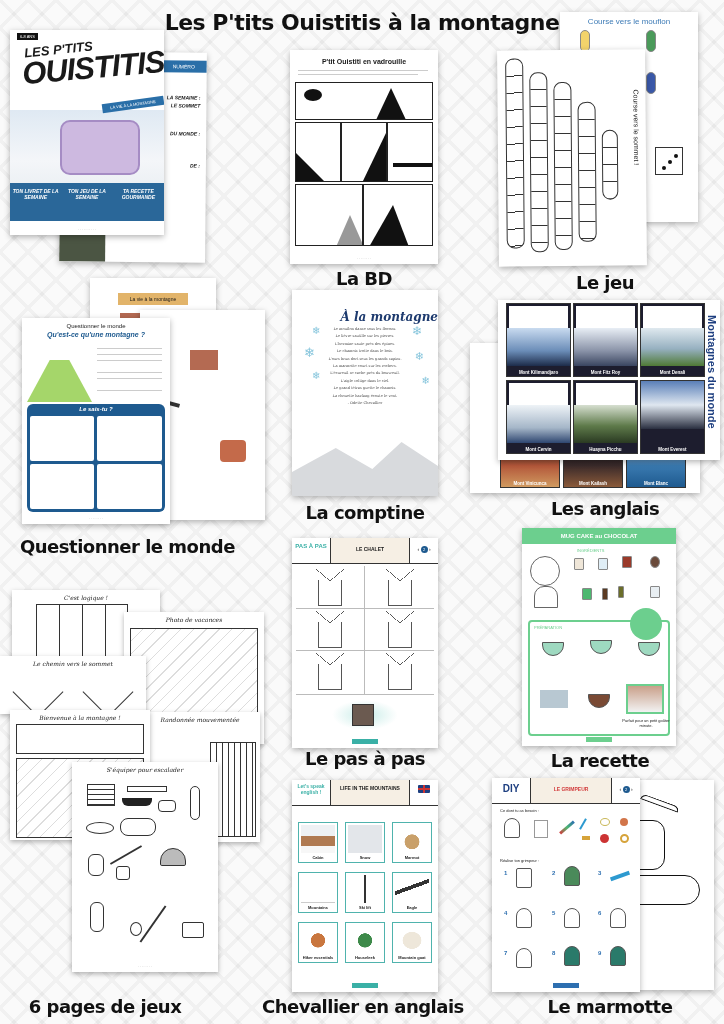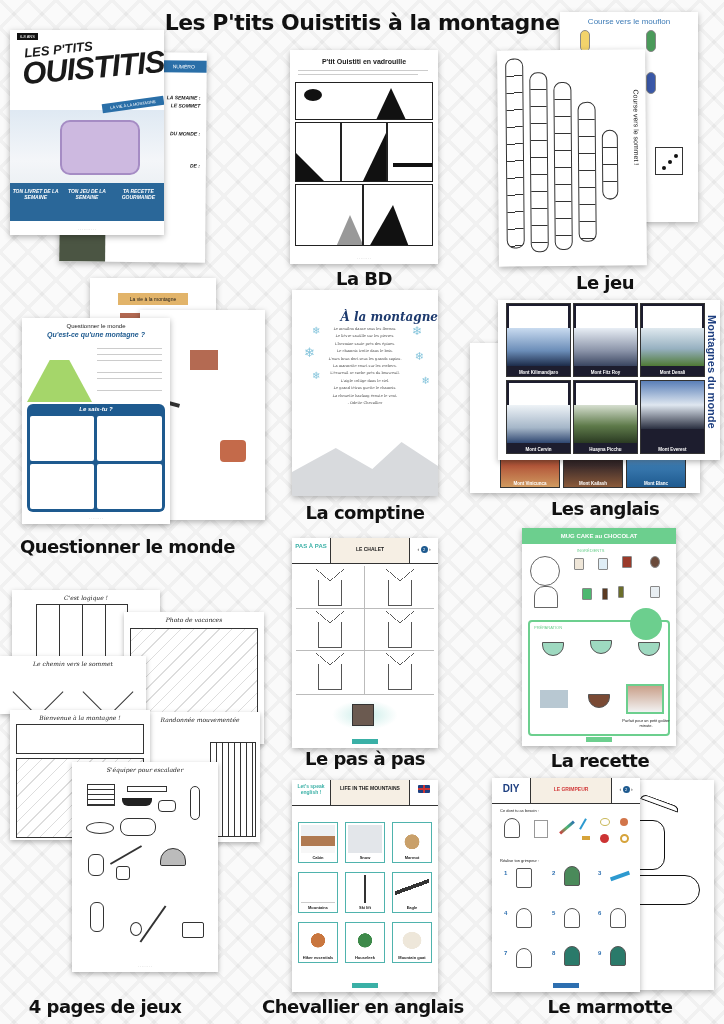--- a/index.html
+++ b/index.html
@@ -362,21 +362,21 @@
   <div class="doodle" style="left:16px;top:92px;width:16px;height:22px;border-radius:6px"></div>
   <div style="position:absolute;left:36px;top:92px;width:36px;height:2px;background:#333;transform:rotate(-30deg)"></div>
   <div class="doodle" style="left:88px;top:86px;width:26px;height:18px;border-radius:14px 14px 2px 2px;background:#bbb"></div>
   <div class="doodle" style="left:44px;top:104px;width:14px;height:14px;border-radius:3px"></div>
   <div class="doodle" style="left:18px;top:140px;width:14px;height:30px;border-radius:6px"></div>
   <div style="position:absolute;left:80px;top:140px;width:2px;height:44px;background:#333;transform:rotate(35deg)"></div>
   <div class="doodle" style="left:58px;top:160px;width:12px;height:14px"></div>
   <div class="doodle" style="left:110px;top:160px;width:22px;height:16px;border-radius:2px"></div>
   <div class="foot">· · · · · · · ·</div>
 </div>
-<div class="title lbl" style="left:20px;width:170px;top:996px">4 pages de jeux</div>
+<div class="title lbl" style="left:20px;width:170px;top:996px">6 pages de jeux</div>
 
 <div class="page voc">
   <div class="hdr3">
     <div class="a" style="font-size:5px;line-height:6px;padding-top:3px">Let's speak english !</div>
     <div class="b" style="line-height:7px;padding-top:5px">LIFE IN THE MOUNTAINS</div>
     <div class="c"><span style="width:12px;height:8px;border-radius:1px;background:linear-gradient(#c33 0,#c33 100%) center/100% 2px no-repeat,linear-gradient(90deg,#c33,#c33) center/2px 100% no-repeat,#1e3f80"></span></div>
   </div>
   <div class="vcell" style="left:6px;top:42px">
       <div class="pic" style="background:linear-gradient(#eef1f4 40%,#b07a52 40%,#b07a52 75%,#f7f7f7 75%)"></div>
       <div class="w">Cabin</div>

